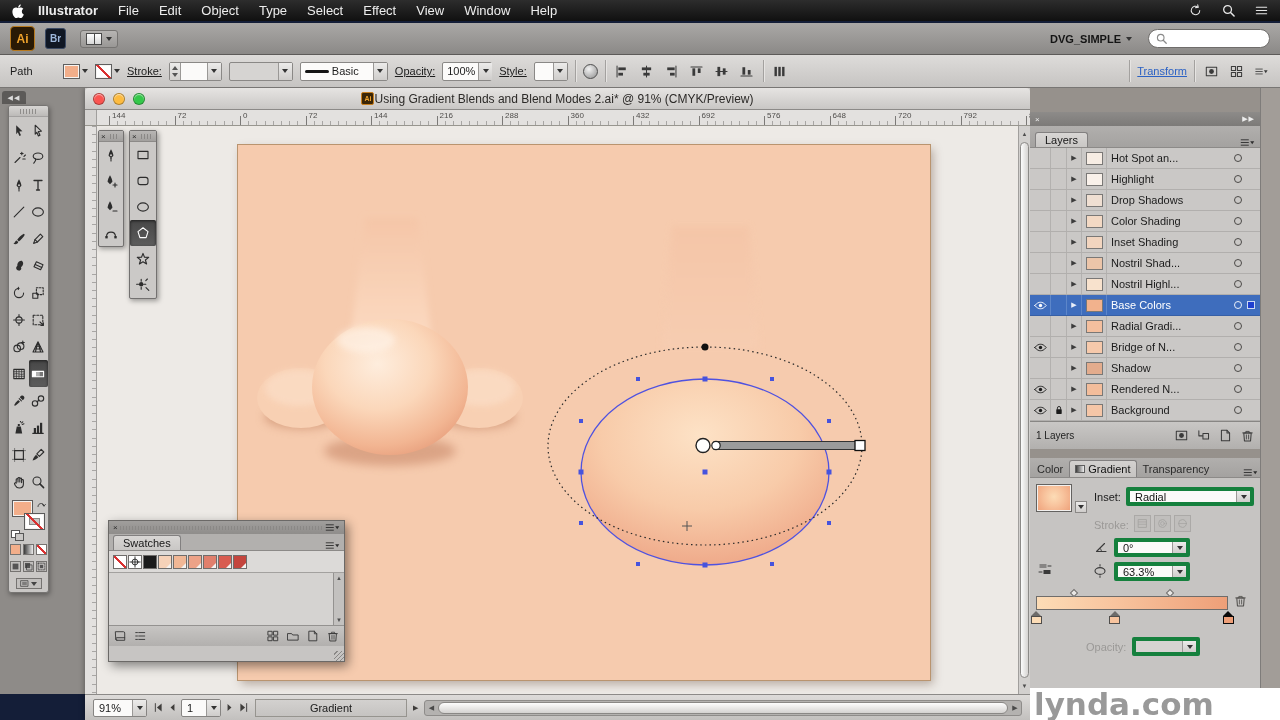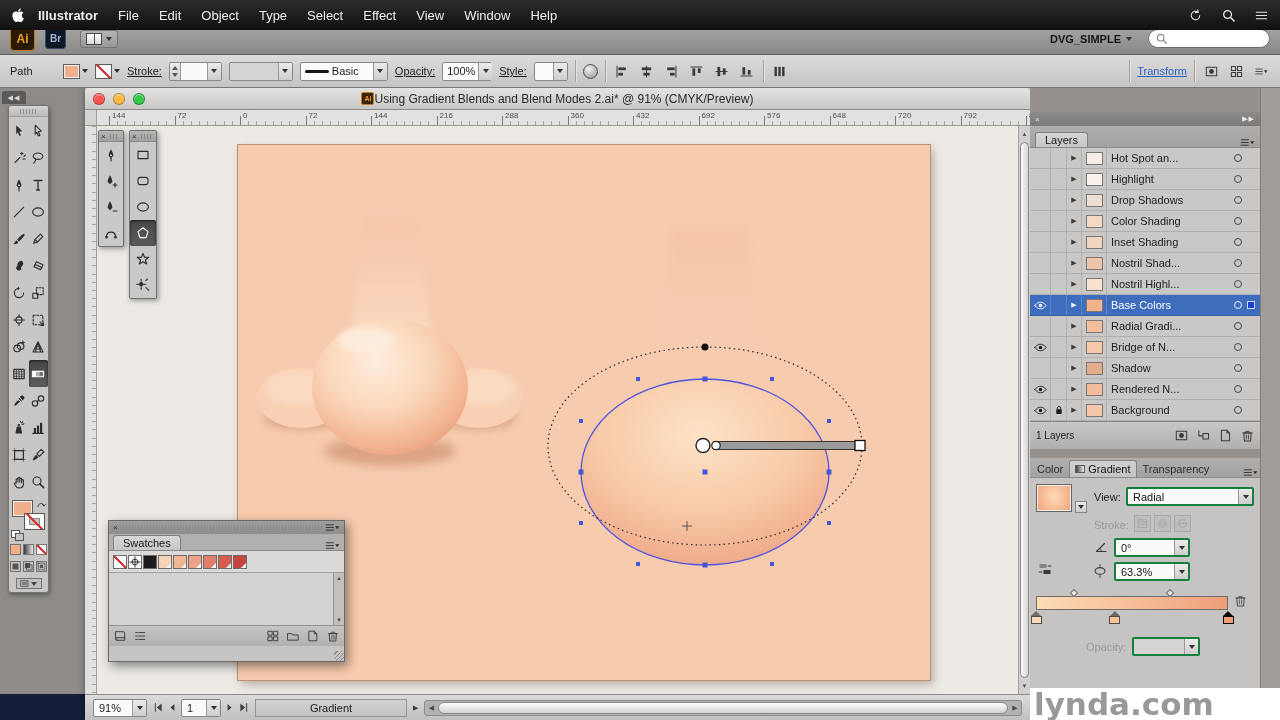--- a/index.html
+++ b/index.html
@@ -1,21 +1,21 @@
 <!DOCTYPE html>
 <html><head>
 <meta charset="utf-8">
 <style>
   *{box-sizing:border-box;margin:0;padding:0}
   html,body{width:1280px;height:720px;overflow:hidden;background:#000}
   .screen{position:relative;width:1280px;height:720px;background:#141e38;font-family:"Liberation Sans",sans-serif;cursor:default}
   u{text-decoration:none}i,b{font-style:normal;font-weight:normal}
 
   
-  .menubar{position:absolute;top:0;left:0;right:0;height:30px;background:linear-gradient(#2d2d2d,#101010);color:#ededed;display:flex;align-items:center;padding:0 12px;font-size:13px;z-index:20}
+  .menubar{position:absolute;top:0;left:0;right:0;height:21px;background:linear-gradient(#2d2d2d,#101010);color:#ededed;display:flex;align-items:center;padding:0 12px;font-size:13px;z-index:20}
   .apple{display:flex;align-items:center;margin-right:4px;color:#fff}
   .menu-item{padding:0 10px}
   .menu-item.app-name{font-weight:bold}
   .mb-right{margin-left:auto;display:flex;gap:20px;align-items:center;color:#e8e8e8}
   .mb-icon svg{width:13px;height:13px;display:block}
 
   
   .appbar{position:absolute;top:23px;left:0;right:0;height:32px;background:linear-gradient(#aaa8a6,#8b8987);border-bottom:1px solid #5d5b59;display:flex;align-items:center;padding:0 10px;z-index:19}
   .ai-badge{width:25px;height:25px;background:#2a1a05;border:1px solid #b87a1f;border-radius:4px;color:#f0a32b;font-weight:bold;font-size:12px;display:flex;align-items:center;justify-content:center}
   .br-badge{width:21px;height:21px;background:#101724;border:1px solid #3c4a63;border-radius:3px;color:#9cb6da;font-weight:bold;font-size:10px;display:flex;align-items:center;justify-content:center;margin-left:10px}
@@ -164,21 +164,21 @@
   .lb-icons{margin-left:auto;display:flex;gap:9px;color:#3a3a3a}
   .lb-icons svg{width:13px;height:13px;display:block}
   .gtabs{position:absolute;top:370px;left:0;width:230px;height:20px;background:linear-gradient(#b1afad,#a4a2a0);border-bottom:1px solid #8c8a88;display:flex;align-items:flex-end;padding:2px 2px 0;gap:1px}
   .gtab{padding:2px 5px;font-size:11px;color:#2b2b2b;display:flex;align-items:center;gap:3px;white-space:nowrap}
   .gtab.active{background:linear-gradient(#d3d1cf,#c6c4c2);border:1px solid #828080;border-bottom:none;border-radius:3px 3px 0 0;color:#111}
   .gtab-glyph{width:10px;height:8px;border:1px solid #5f5f5f;background:linear-gradient(90deg,#3c3c3c,#f0f0f0);display:inline-block}
   .gcontent{position:absolute;top:390px;left:0;width:230px;height:210px;background:#c6c4c2;font-size:11px;color:#1b1b1b}
   .gc{position:absolute}
   #grad-swatch{left:6px;top:6px;width:36px;height:28px;border:1px solid #646260;box-shadow:inset 0 0 0 1px #f2f0ee}
   .gs-car{left:45px;top:23px;width:12px;height:12px;border:1px solid #8a8886;background:linear-gradient(#ecebea,#cfcdcb);display:flex;align-items:center;justify-content:center}
-  .combo{position:absolute;display:flex;align-items:center;background:#fbfaf9;border:2px solid #15803d;border-radius:2px;height:19px;padding-left:5px;color:#141414}
+  .combo{position:absolute;display:flex;align-items:center;background:#fbfaf9;border:4px solid #15803d;border-radius:2px;height:19px;padding-left:5px;color:#141414}
   .glabel{color:#1b1b1b}
   .gdim{color:#9b9997}
   .gstroke-btns{left:104px;top:37px;display:flex;gap:3px;color:#a5a3a1}
   .gstroke-btns span{width:17px;height:17px;border:1px solid #aba9a7;background:#c0bebc;display:flex;align-items:center;justify-content:center}
   .gstroke-btns svg{width:11px;height:11px;display:block}
   .gicon{color:#3a3a3a}
   .gicon svg{display:block}
   #grad-bar{left:6px;top:118px;width:192px;height:14px;border:1px solid #6f6d6b}
   #grad-mids{left:6px;top:110px;width:192px;height:8px}
   .gmid{position:absolute;width:6px;height:6px;background:#e9e7e5;border:1px solid #6a6866;transform:rotate(45deg);top:2px}
@@ -1331,21 +1331,21 @@
               <path d="M1 2 h8 M1 5 h8 M1 8 h8" stroke-width="1"></path>
               <path d="M11 3.5 h4.5 l-2.25 3.5 Z" fill="currentColor" stroke="none"></path>
             </svg>
           </span>
       </div>
       <div class="gcontent">
         <i class="gc" id="grad-swatch" style="background: radial-gradient(circle at 50% 45%, rgb(252, 220, 182) 0%, rgb(248, 196, 158) 41%, rgb(238, 159, 120) 100%);"></i>
         <i class="gc gs-car">
             <i class="car"></i>
           </i>
-        <span class="gc glabel" style="left:64px;top:13px">View:</span>
+        <span class="gc glabel" style="left:64px;top:13px">Inset:</span>
         <span class="combo" style="left:96px;top:9px;width:128px">
             <u>Radial</u>
             <i class="carbox">
               <i class="car"></i>
             </i>
           </span>
         <span class="gc gdim" style="left:64px;top:41px">Stroke:</span>
         <span class="gc gstroke-btns">
           <span>
               <svg viewBox="0 0 14 14" width="14" height="14" fill="none" stroke="currentColor" stroke-width="1.1" stroke-linecap="round" stroke-linejoin="round">

